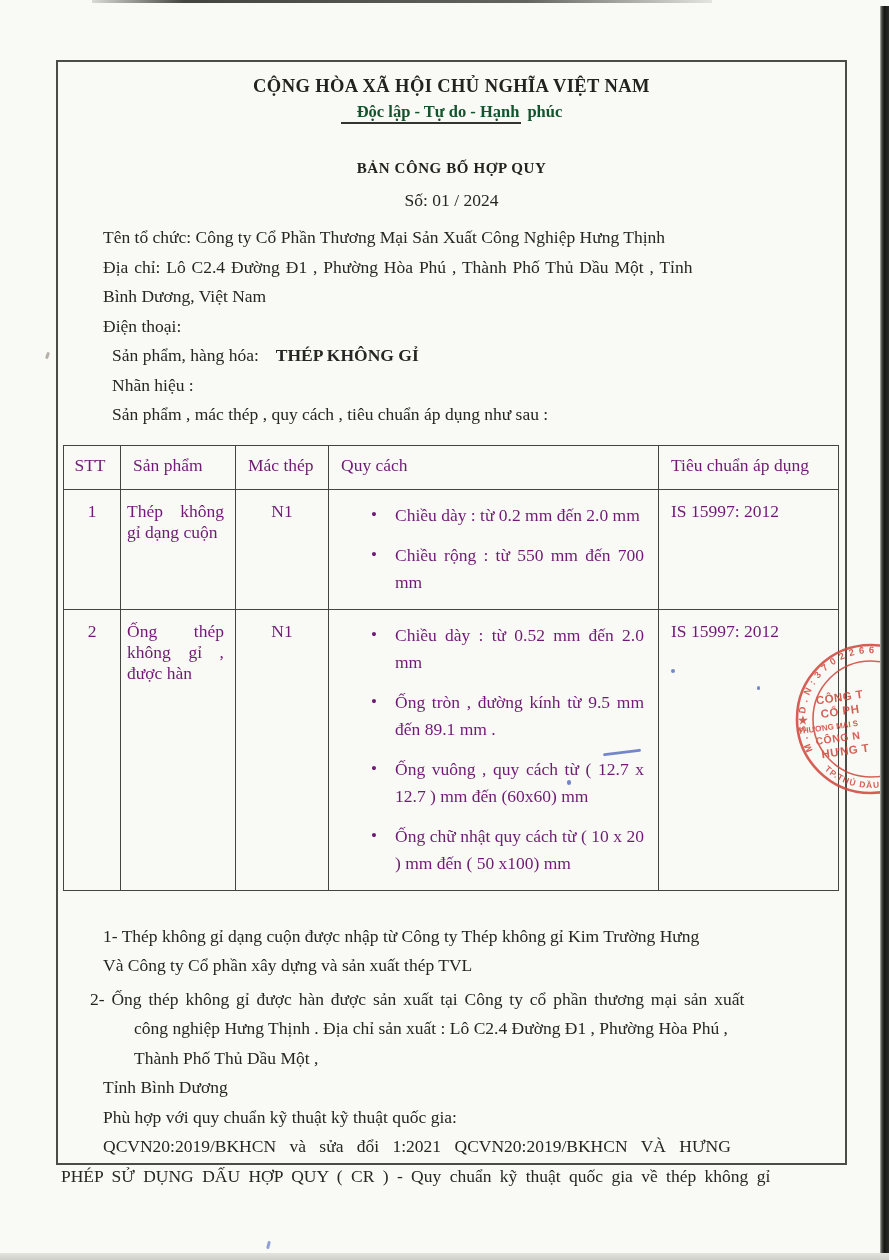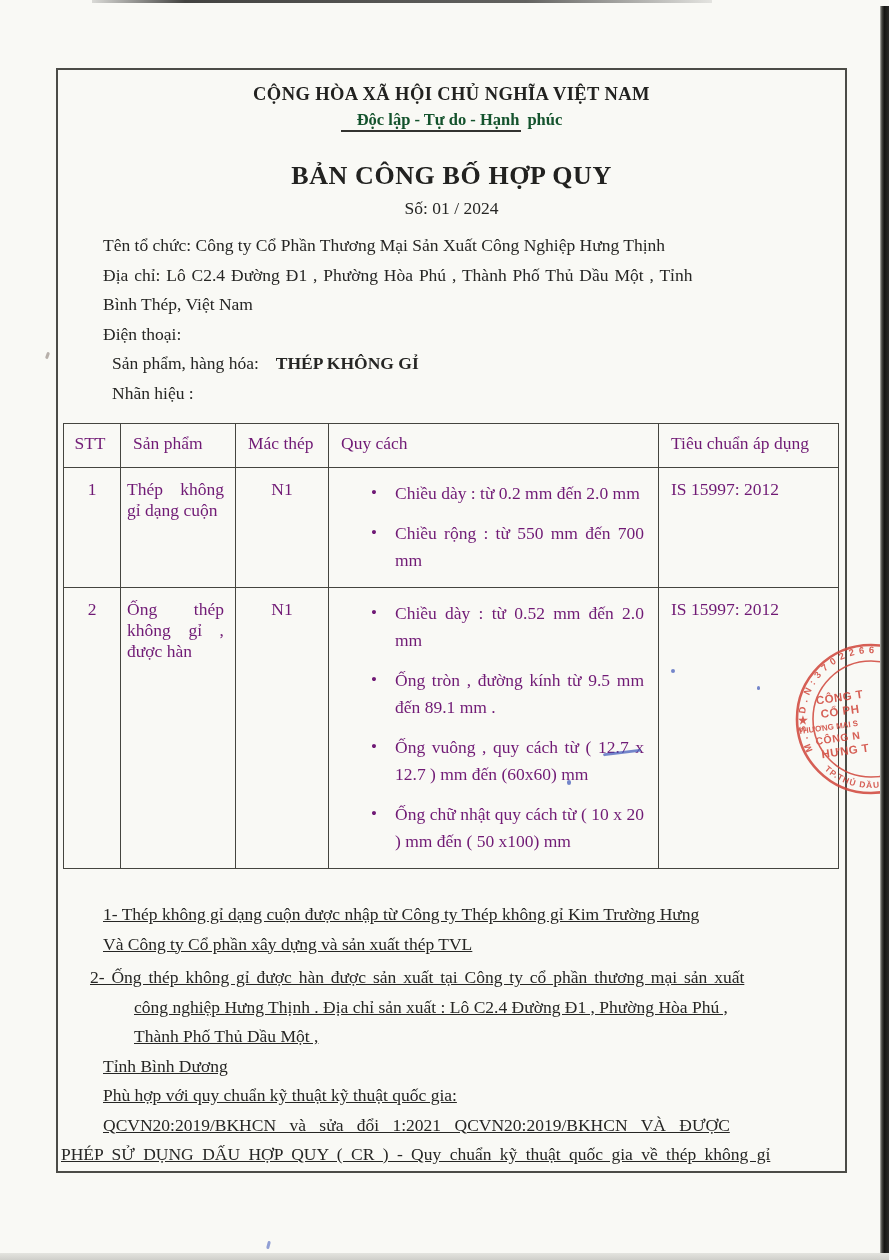--- a/index.html
+++ b/index.html
@@ -32,33 +32,33 @@
   .speck { position: absolute; background: #3c55b8; opacity: .7; border-radius: 2px; z-index: 4; }
   .speck.pen-dash { left: 603px; top: 751px; width: 38px; height: 3px; transform: rotate(-7deg); }
   .speck.pen-dot-1 { left: 567px; top: 780px; width: 4px; height: 5px; }
   .speck.pen-dot-2 { left: 671px; top: 669px; width: 4px; height: 4px; }
   .speck.pen-dot-3 { left: 757px; top: 686px; width: 3px; height: 4px; }
   .speck.pen-dot-4 { left: 267px; top: 1241px; width: 3px; height: 8px; transform: rotate(14deg); opacity:.55; }
   .speck.grey-mark { left: 46px; top: 352px; width: 3px; height: 7px; background:#8a7f78; transform: rotate(20deg); opacity:.6; }
 
   
   .border-box {
-    position: absolute; left: 56px; top: 68px;
+    position: absolute; left: 56px; top: 60px;
     width: 787px; height: 1101px;
     border: 2px solid #4c4c47;
     z-index: 1;
     box-sizing: content-box;
   }
 
   .doc-header { text-align: center; padding-top: 11px; }
   .nat-title { font-weight: bold; font-size: 18.5px; line-height: 26px; letter-spacing: .4px; color: #222220; }
   .motto { font-weight: bold; font-size: 16.5px; line-height: 26px; color: #14532d; }
   .motto-main { border-bottom: 2.2px solid #33332f; padding: 0 2px 1px 16px; }
   .motto-tail { margin-left: 6px; }
-  .doc-title { margin-top: 28px; font-weight: bold; font-size: 26px; line-height: 30px; letter-spacing: .6px; color: #222220; }
+  .doc-title { margin-top: 28px; font-weight: bold; font-size: 15px; line-height: 30px; letter-spacing: .6px; color: #222220; }
   .doc-number { margin-top: 4px; font-size: 17.5px; line-height: 26px; }
 
   .info { margin-top: 10px; padding: 0 22px 0 45px; }
   .info-line { margin: 0; font-size: 17.5px; line-height: 29.5px; }
   .info-line.indent { padding-left: 9px; }
   .info-line.addr1 { word-spacing: 1.5px; }
   .bold { font-weight: bold; }
   .product-label { margin-right: 17px; }
 
   table.spec-table {
@@ -78,21 +78,21 @@
   td.c-stt { text-align: center; padding-top: 11px; }
   td.c-prod { padding: 11px 11px 0 6px; text-align: justify; }
   td.c-mark { text-align: center; padding-top: 11px; }
   td.c-spec { padding: 0; }
   td.c-spec ul { list-style: none; margin: 0; padding: 12px 14px 0 66px; }
   td.c-spec li { position: relative; margin-bottom: 13px; text-align: justify; line-height: 27px; }
   td.c-spec li::before { content: "•"; position: absolute; left: -24px; top: -1px; font-size: 17px; }
   td.c-std { padding: 11px 8px 0 12px; margin-left: 37px; }
 
   .notes { margin-top: 31px; padding: 0 26px 0 0; font-size: 17.5px; }
-  .note { margin: 0; line-height: 29.5px; text-decoration: underline; }
+  .note { margin: 0; line-height: 29.5px; }
   .note.ind-a { padding-left: 45px; }
   .note.ind-b { padding-left: 76px; }
   .note.ind-c { padding-left: 3px; }
   .note.gap-top { margin-top: 4px; padding-left: 32px; }
   .note.ws-1 { word-spacing: 2.5px; }
   .note.ws-2 { word-spacing: 9px; }
   .note.ws-3 { word-spacing: 4px; }
 
   
   svg.stamp { position: absolute; left: 785px; top: 633px; z-index: 3; opacity: .85; }
@@ -108,24 +108,25 @@
     <div class="doc-header">
       <div class="nat-title">CỘNG HÒA XÃ HỘI CHỦ NGHĨA VIỆT NAM</div>
       <div class="motto"><span class="motto-main">Độc lập - Tự do - Hạnh</span><span class="motto-tail">phúc</span></div>
       <div class="doc-title">BẢN CÔNG BỐ HỢP QUY</div>
       <div class="doc-number">Số: 01 / 2024</div>
     </div>
 
     <div class="info">
       <p class="info-line">Tên tổ chức: Công ty Cổ Phần Thương Mại Sản Xuất Công Nghiệp Hưng Thịnh</p>
       <p class="info-line addr1">Địa chỉ: Lô C2.4 Đường Đ1 , Phường Hòa Phú , Thành Phố Thủ Dầu Một , Tỉnh</p>
-      <p class="info-line">Bình Thép, Việt Nam</p>
+      <p class="info-line">Bình Dương, Việt Nam</p>
       <p class="info-line">Điện thoại:</p>
       <p class="info-line indent"><span class="product-label">Sản phẩm, hàng hóa:</span><span class="bold">THÉP KHÔNG GỈ</span></p>
       <p class="info-line indent">Nhãn hiệu :</p>
+      <p class="info-line indent">Sản phẩm , mác thép , quy cách , tiêu chuẩn áp dụng như sau :</p>
     </div>
 
     <table class="spec-table">
       <colgroup>
         <col style="width:57px">
           <col style="width:115px">
           <col style="width:93px">
           <col style="width:330px">
           <col style="width:180px">
       </colgroup>
@@ -169,21 +170,21 @@
     </table>
 
     <div class="notes">
       <p class="note ind-a">1- Thép không gỉ dạng cuộn được nhập từ Công ty Thép không gỉ Kim Trường Hưng</p>
       <p class="note ind-a">Và Công ty Cổ phần xây dựng và sản xuất thép TVL</p>
       <p class="note ind-a ws-1 gap-top">2- Ống thép không gỉ được hàn được sản xuất tại Công ty cổ phần thương mại sản xuất</p>
       <p class="note ind-b">công nghiệp Hưng Thịnh . Địa chỉ sản xuất : Lô C2.4 Đường Đ1 , Phường Hòa Phú ,</p>
       <p class="note ind-b">Thành Phố Thủ Dầu Một ,</p>
       <p class="note ind-a">Tỉnh Bình Dương</p>
       <p class="note ind-a">Phù hợp với quy chuẩn kỹ thuật kỹ thuật quốc gia:</p>
-      <p class="note ind-a ws-2">QCVN20:2019/BKHCN và sửa đổi 1:2021 QCVN20:2019/BKHCN VÀ ĐƯỢC</p>
+      <p class="note ind-a ws-2">QCVN20:2019/BKHCN và sửa đổi 1:2021 QCVN20:2019/BKHCN VÀ HƯNG</p>
       <p class="note ind-c ws-3">PHÉP SỬ DỤNG DẤU HỢP QUY ( CR ) - Quy chuẩn kỹ thuật quốc gia về thép không gỉ</p>
     </div>
 
   </div>
 
   <svg class="stamp" width="104" height="172" viewBox="0 0 104 172">
     <g fill="currentColor" color="#d0453a">
       <defs>
         <path id="arcTop" d="M 28.8 119 A 66 66 0 1 1 148 108.6"></path>
         <path id="arcBot" d="M 37.2 134.8 A 69 69 0 0 0 134.8 134.8"></path>

